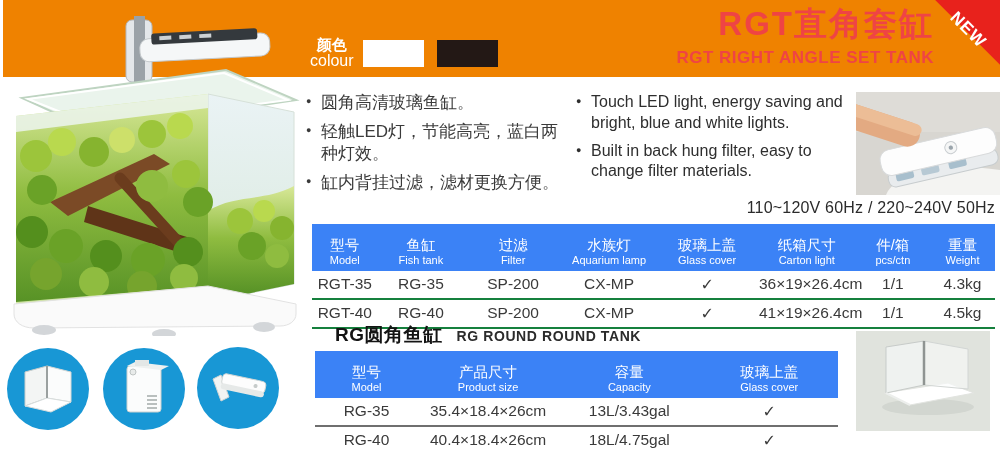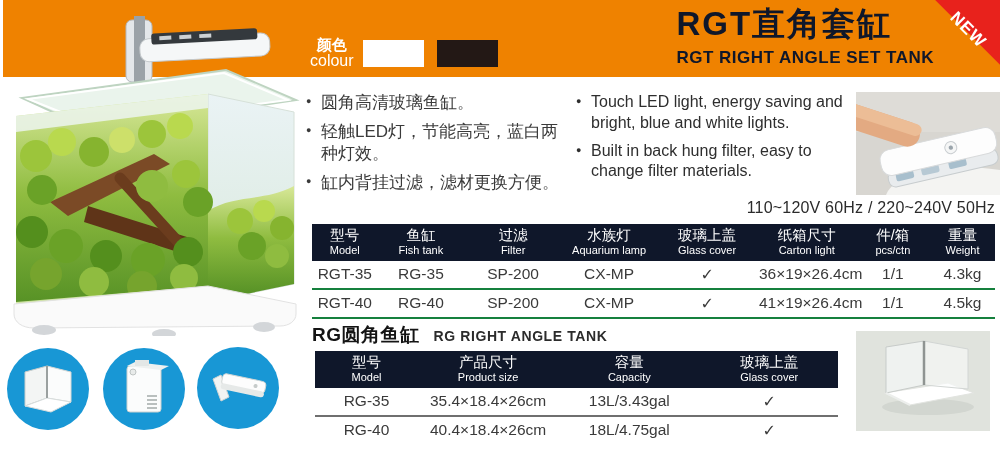--- a/index.html
+++ b/index.html
@@ -2,21 +2,21 @@
 <html><head>
 <meta charset="utf-8">
 <style>
   html,body{margin:0;padding:0;}
   body{
     width:1000px;height:456px;position:relative;background:#ffffff;
     font-family:"Liberation Sans","DejaVu Sans",sans-serif;overflow:hidden;
   }
   
   .orange-band{position:absolute;left:3px;top:0;width:997px;height:77px;background:#ef8200;}
-  .title-block{position:absolute;top:7px;right:66px;text-align:left;color:#0f172a;}
+  .title-block{position:absolute;top:7px;right:66px;text-align:right;color:#ef4444;}
   .title-cn{font-size:33px;font-weight:bold;letter-spacing:2px;line-height:1.05;}
   .title-en{font-size:17px;font-weight:bold;letter-spacing:0.5px;margin-top:6px;}
   
   .ribbon{position:absolute;top:0;right:0;width:80px;height:80px;
     clip-path:polygon(19% 0,100% 0,100% 81%);background:#e8221c;}
   .ribbon-text{position:absolute;top:20px;right:10px;width:44px;text-align:center;
     color:#fff;font-weight:bold;font-size:17px;letter-spacing:1px;transform:rotate(45deg);}
   
   .colour-block{position:absolute;left:310px;top:37px;display:flex;align-items:center;color:#fff;}
   .colour-label{text-align:center;line-height:1.05;margin-right:9px;}
@@ -32,31 +32,31 @@
   .features li{position:relative;padding-left:15px;margin-bottom:7px;line-height:1.3;}
   .features li::before{content:"●";position:absolute;left:0;top:4px;font-size:9px;}
   .features-cn{left:306px;top:92px;width:264px;font-size:17px;}
   .features-en{left:576px;top:92px;width:282px;font-size:16px;color:#2e2e2e;}
   
   .touch-photo{position:absolute;left:856px;top:92px;width:144px;height:103px;overflow:hidden;}
   
   .voltage{position:absolute;right:5px;top:199px;font-size:16px;color:#2b2b2b;letter-spacing:0.2px;}
   
   table{border-collapse:collapse;table-layout:fixed;}
-  th{background:#0f172a;color:#ffffff;font-weight:normal;padding:3px 0 4px;}
+  th{background:#3b82f6;color:#ffffff;font-weight:normal;padding:13px 0 4px;}
   th .h-cn{font-size:14.5px;line-height:1.15;}
   th .h-en{font-size:11px;line-height:1.2;}
   td{font-size:15.5px;color:#3a3a3a;text-align:center;height:25px;}
   .tbl-set{position:absolute;left:312px;top:224px;width:683px;}
   .tbl-set td{border-bottom:2px solid #15803d;}
   .tbl-round{position:absolute;left:315px;top:351px;width:523px;}
   .tbl-round tr.r1 td{border-bottom:2px solid #6f6f6f;}
   .check{font-size:16px;}
   
-  .sec2-head{position:absolute;left:312px;top:322px;display:flex;align-items:baseline;color:#141414;justify-content:space-between;}
+  .sec2-head{position:absolute;left:335px;top:322px;display:flex;align-items:baseline;color:#141414;justify-content:space-between;}
   .sec2-cn{font-size:19px;font-weight:bold;letter-spacing:0.5px;}
   .sec2-en{font-size:14px;font-weight:bold;color:#2b2b2b;margin-left:14px;letter-spacing:0.6px;}
   
   .thumb{position:absolute;width:82px;height:82px;border-radius:50%;background:#1897d5;
     display:flex;align-items:center;justify-content:center;overflow:hidden;}
   .thumb1{left:7px;top:348px;}
   .thumb2{left:103px;top:348px;}
   .thumb3{left:197px;top:347px;}
   
   .tank-photo{position:absolute;left:856px;top:331px;width:134px;height:100px;background:#e0e3dd;overflow:hidden;}
@@ -254,21 +254,21 @@
       <td class="check">✓</td>
       <td>41×19×26.4cm</td>
       <td>1/1</td>
       <td>4.5kg</td>
     </tr>
   </tbody>
 </table>
 
 <div class="sec2-head">
   <span class="sec2-cn">RG圆角鱼缸</span>
-  <span class="sec2-en">RG RIGHT ANGLE TANK</span>
+  <span class="sec2-en">RG ROUND ROUND TANK</span>
 </div>
 
 <table class="tbl-round">
   <colgroup>
     <col style="width:19.7%">
       <col style="width:26.8%">
       <col style="width:27.2%">
       <col style="width:26.3%">
   </colgroup>
   <thead>

